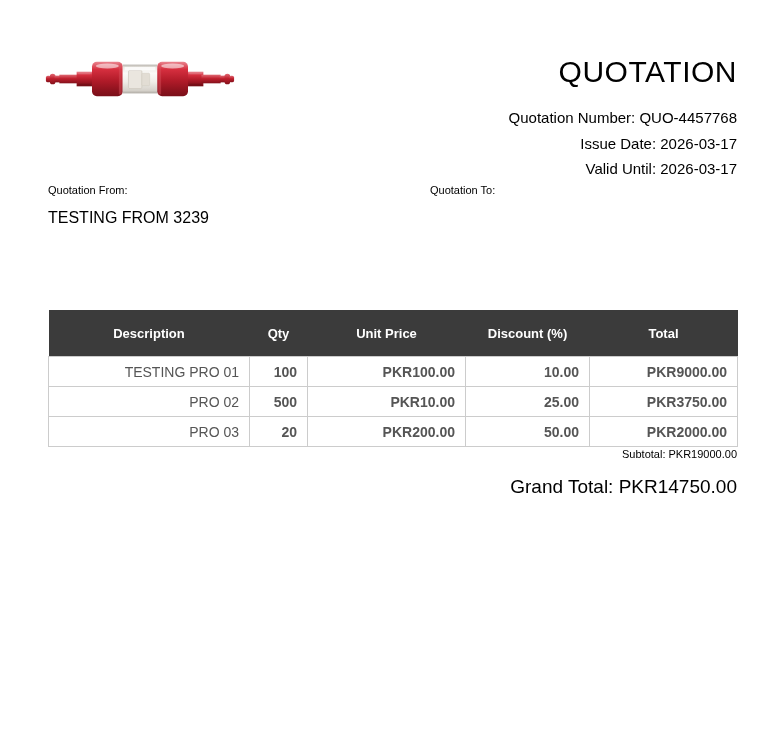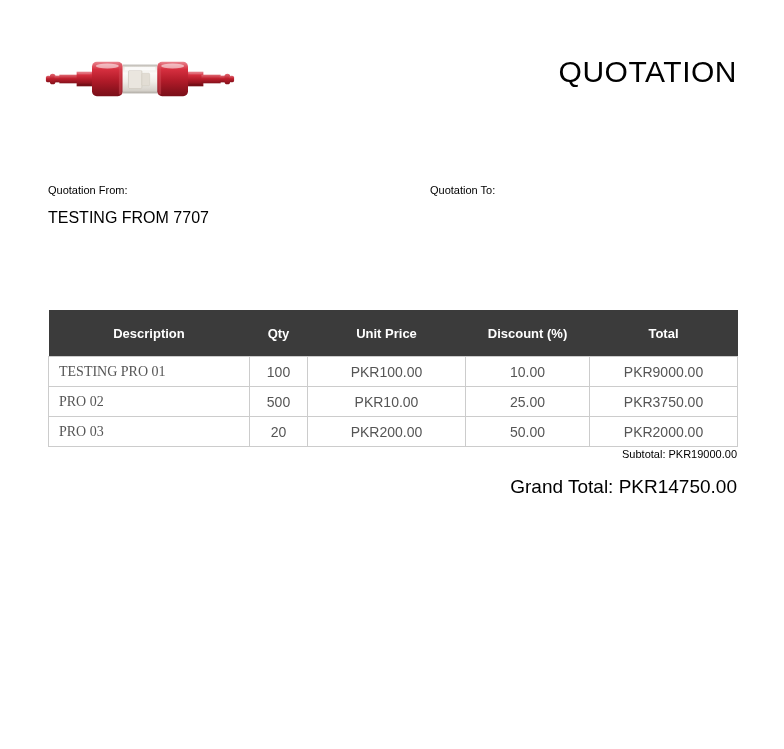--- a/index.html
+++ b/index.html
@@ -71,22 +71,22 @@
   }
   .items-table td {
     color: #555555;
     height: 29px;
     padding: 0 10px;
     border: 1px solid #cccccc;
     background: #ffffff;
     overflow: hidden;
     white-space: nowrap;
   }
-  .items-table td.al { text-align: left; font-family: Liberation Serif, serif; }
-  .items-table td.ar { text-align: center; }
+  .items-table td.al { text-align: right; }
+  .items-table td.ar { text-align: right; font-weight: bold; }
 
   
   .subtotal-line {
     position: absolute;
     top: 448px;
     right: 47px;
     font-size: 11px;
     white-space: nowrap;
   }
   .grand-total-line {
@@ -153,23 +153,37 @@
     <polygon points="150,33.5 166,33.5 164,31 152,31" fill="#6d0d16" opacity="0.6"></polygon>
 
     <rect x="164" y="21.5" width="20" height="9" fill="url(#redShaft)"></rect>
     <rect x="183" y="22.5" width="6" height="7" fill="url(#redShaft)"></rect>
     <rect x="188" y="20.5" width="6" height="11" rx="3" fill="url(#redShaft)"></rect>
     <rect x="193" y="22.5" width="5" height="7" rx="2" fill="url(#redShaft)"></rect>
   </svg>
 
   <div class="doc-title">QUOTATION</div>
 
+  <div class="meta-block">
+    <div>
+      <span>Quotation Number:</span>
+      <span>QUO-4457768</span>
+    </div>
+    <div>
+      <span>Issue Date:</span>
+      <span>2026-03-17</span>
+    </div>
+    <div>
+      <span>Valid Until:</span>
+      <span>2026-03-17</span>
+    </div>
+  </div>
 
   <div class="party-label from-col">Quotation From:</div>
-  <div class="party-name from-col">TESTING FROM 7707</div>
+  <div class="party-name from-col">TESTING FROM 3239</div>
   <div class="party-label to-col">Quotation To:</div>
 
   <table class="items-table">
     <colgroup>
       <col style="width:201px">
         <col style="width:58px">
         <col style="width:158px">
         <col style="width:124px">
         <col style="width:148px">
     </colgroup>

